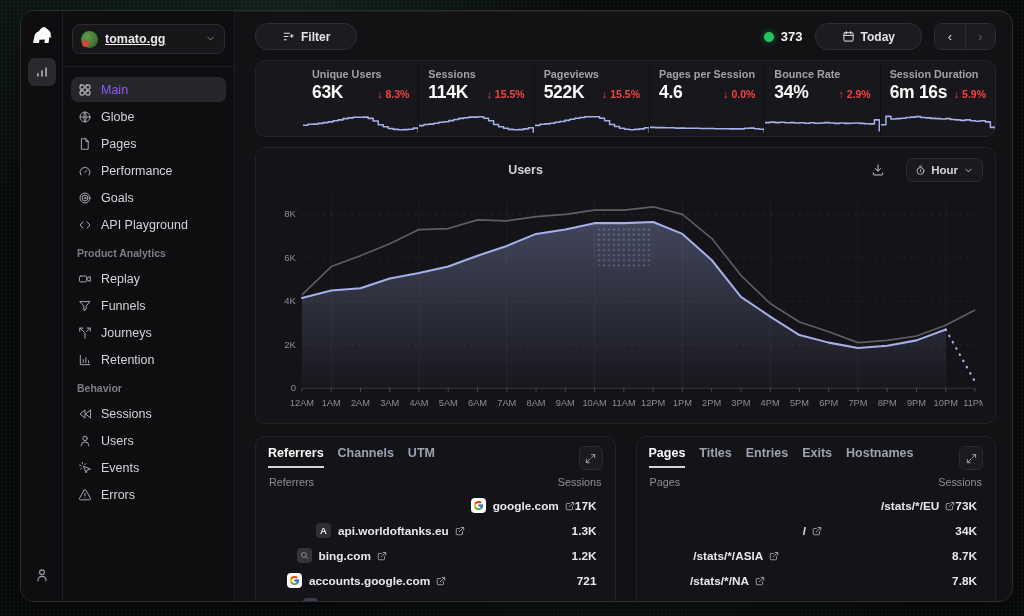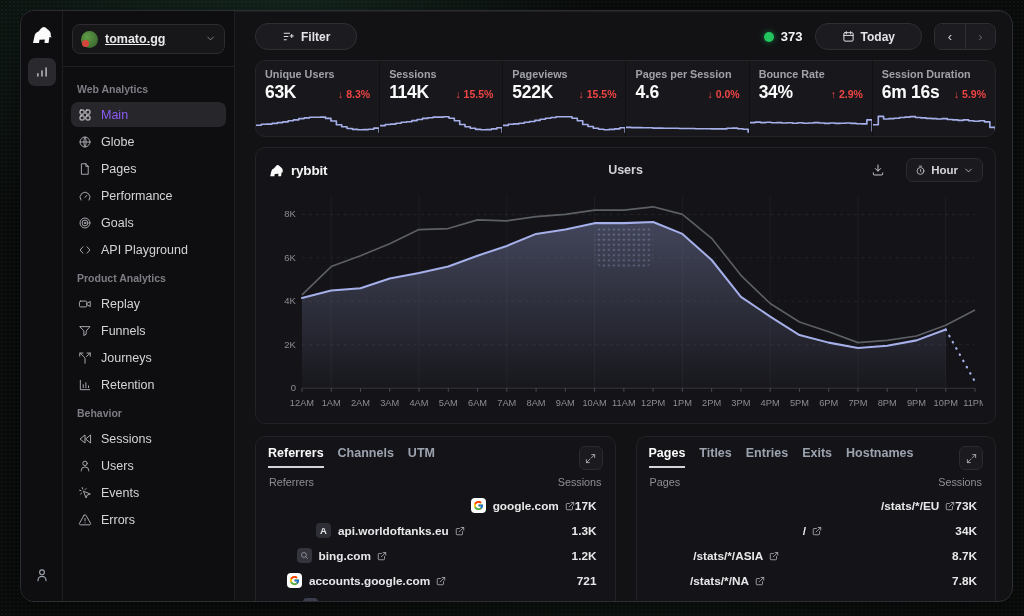--- a/index.html
+++ b/index.html
@@ -55,21 +55,21 @@
     border-radius:13px; color:#e4e4e7; font-size:12px; font-weight:700; padding:0 26px; height:27px; cursor:pointer;}
   .btn svg{ width:13px; height:13px; stroke:currentColor; fill:none; stroke-width:1.8; stroke-linecap:round; stroke-linejoin:round;}
   .topbar-right{ margin-left:auto; display:flex; align-items:center; gap:12px;}
   .live{ display:flex; align-items:center; gap:7px; font-size:13px; font-weight:700; color:#f4f4f5;justify-content:space-between;}
   .live-dot{ width:10px; height:10px; border-radius:50%; background:#22c55e; box-shadow:0 0 6px #22c55e88;}
   .pager{ display:flex; border:1px solid #2e2e34; border-radius:8px; overflow:hidden; height:27px;}
   .pager button{ width:30px; background:#1c1c20; border:none; color:#d4d4d8; font-size:13px; cursor:pointer;}
   .pager button + button{ border-left:1px solid #2e2e34; color:#5b5b62;}
   
   .stats{ display:grid; grid-template-columns:repeat(6,1fr); border:1px solid #242429; border-radius:10px;
-    overflow:hidden; background:#18181c; height:77px; flex:none;}
+    overflow:hidden; background:#18181c; height:77px; flex:none;padding-left:47px;}
   .stat{ position:relative; padding:7px 9px 0; overflow:hidden; cursor:pointer;}
   .stat + .stat{ border-left:1px solid #101013;}
   .stat-label{ font-size:10.8px; color:#a1a1aa; font-weight:700; white-space:nowrap;}
   .stat-valrow{ display:flex; align-items:baseline; justify-content:space-between; margin-top:2px;}
   .stat-value{ font-size:17.5px; font-weight:800; color:#fafafa; letter-spacing:-.3px; white-space:nowrap;}
   .stat-change{ font-size:10.5px; font-weight:800; color:#ef4444; white-space:nowrap;}
   .stat-spark{ position:absolute; left:0; right:0; bottom:0; height:27px; width:100%;}
   
   .chart-card{ margin-top:10px; background:#141418; border:1px solid #222227; border-radius:10px;
     padding:9px 12px 4px; height:277px; flex:none; display:flex; flex-direction:column;}
@@ -144,21 +144,20 @@
         <span class="site-avatar"></span>
         <span class="site-name">tomato.gg</span>
         <span class="site-chevron">
           <svg width="11" height="11" viewBox="0 0 24 24" fill="none" stroke="currentColor" stroke-width="2" stroke-linecap="round" stroke-linejoin="round">
               <path d="m6 9 6 6 6-6"></path>
             </svg>
         </span>
       </div>
     </div>
     <div class="nav" id="nav">
-        <div class="nav-section-label">Web Analytics</div>
         <div class="nav-item active">
           <span style="display:flex">
             <svg viewBox="0 0 24 24" width="14">
               <rect x="3.5" y="3.5" width="7" height="7" rx="1.5"></rect>
               <rect x="13.5" y="3.5" width="7" height="7" rx="1.5"></rect>
               <rect x="3.5" y="13.5" width="7" height="7" rx="1.5"></rect>
               <rect x="13.5" y="13.5" width="7" height="7" rx="1.5"></rect>
             </svg>
           </span>
           <span>Main</span>
@@ -387,26 +386,20 @@
             <span class="stat-change">↓ 5.9%</span>
           </div>
           <svg class="stat-spark" viewBox="0 0 120 27" preserveAspectRatio="none">
             <path d="M0 15.8H5.2 V7.4H10.4 V10.0H15.7 V9.6H20.9 V9.2H26.1 V8.5H31.3 V8.1H36.5 V7.6H41.7 V8.5H47.0 V8.9H52.2 V9.4H57.4 V9.6H62.6 V10.0H67.8 V9.6H73.0 V10.5H78.3 V10.9H83.5 V11.4H88.7 V10.9H93.9 V11.8H99.1 V12.2H104.3 V11.8H109.6 V12.9H114.8 V18.4H120.0 V23.7" fill="none" stroke="#a5afe9" stroke-width="1.6" stroke-linejoin="round"></path>
           </svg>
         </div>
       </div>
 
     <div class="chart-card">
       <div class="chart-head">
-        <div class="brand">
-          <svg viewBox="0 0 24 20">
-              <path d="M3 19 L4.5 12 Q5 8.5 8.5 7.5 L11 4.5 Q13 2 15.5 3.5 L19.5 7 Q21.5 9 20.8 12 L21.8 13.5 L19.5 13 L18.5 19 L14.5 19 L14.8 15.5 L9.5 15.8 L9 19 Z"></path>
-            </svg>
-          <span class="brand-name">rybbit</span>
-        </div>
         <div class="chart-title">Users</div>
         <div class="chart-tools">
           <span class="icon-btn">
             <svg viewBox="0 0 24 24">
                 <path d="M12 3.5v10"></path>
                 <path d="m7.5 9.5 4.5 4.5 4.5-4.5"></path>
                 <path d="M4 17v2a1.5 1.5 0 0 0 1.5 1.5h13A1.5 1.5 0 0 0 20 19v-2"></path>
               </svg>
           </span>
           <span class="select">

